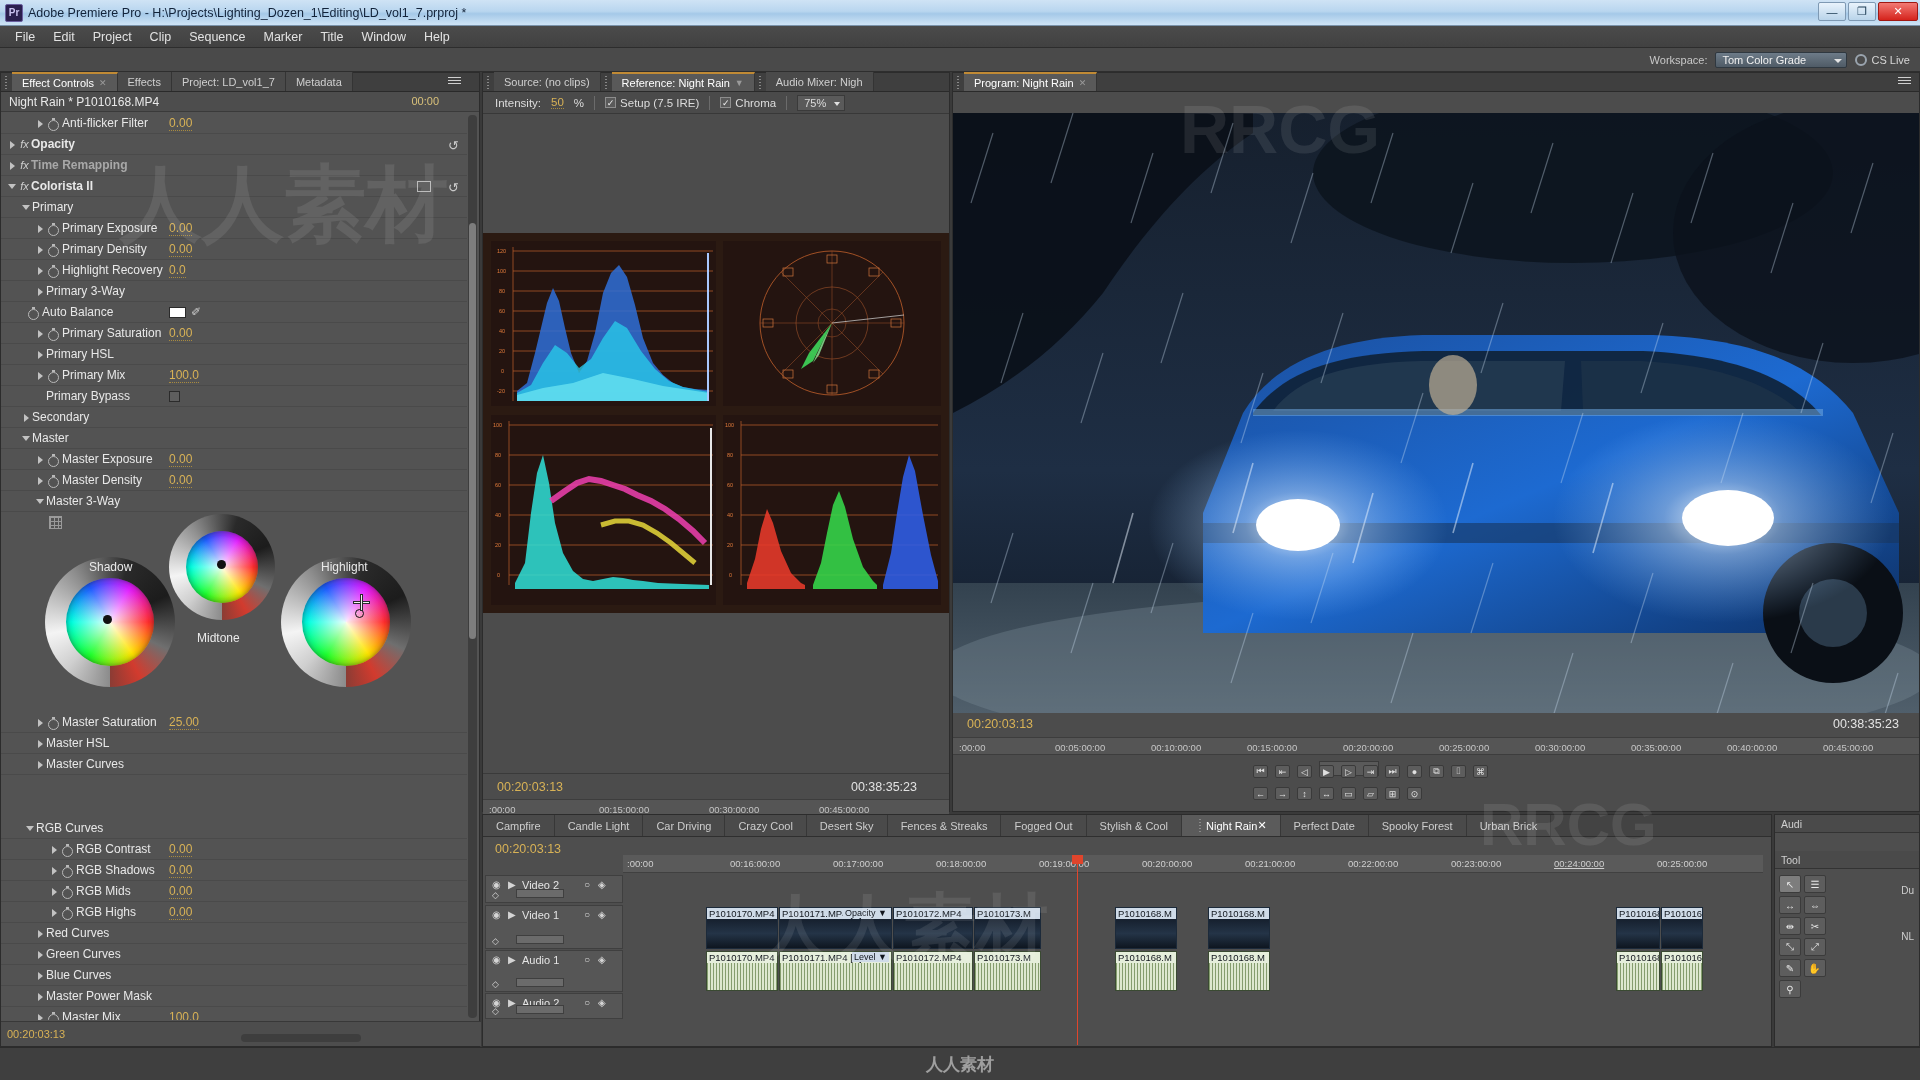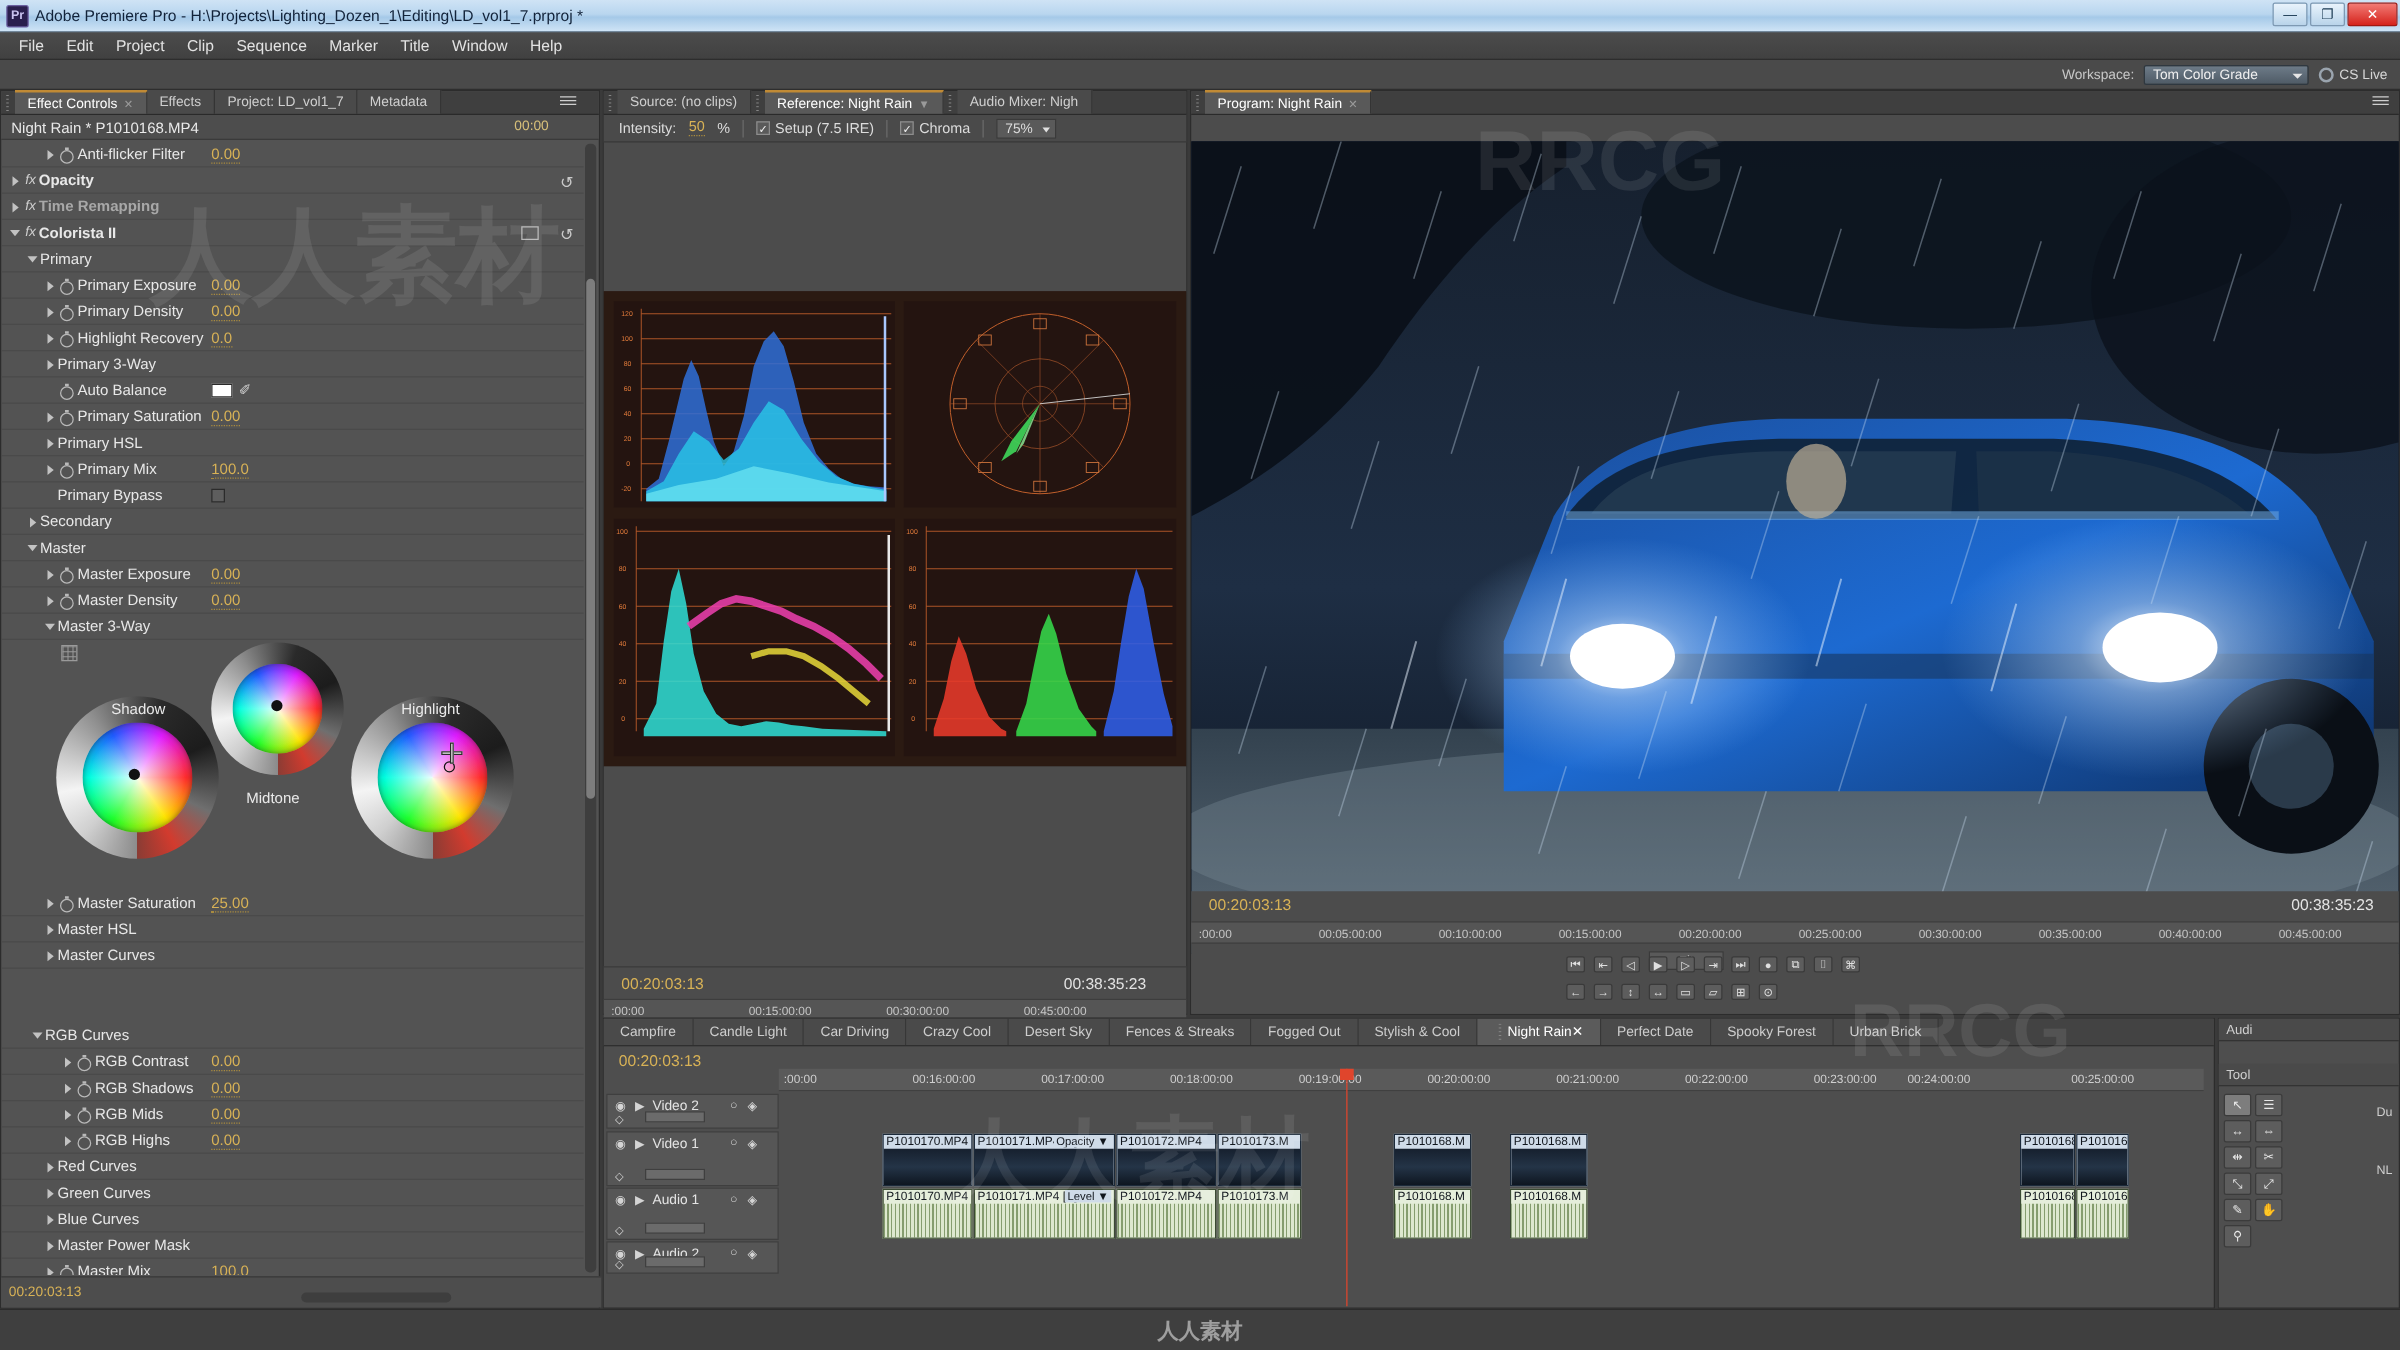--- a/index.html
+++ b/index.html
@@ -316,21 +316,21 @@
         <div class="row" style="padding-left: 34px;">
           <span class="tw closed"></span>
           <span class="stopwatch"></span>
           <span class="rlabel">Highlight Recovery</span>
           <span class="rval">0.0</span>
         </div>
         <div class="row" style="padding-left: 34px;">
           <span class="tw closed"></span>
           <span class="rlabel">Primary 3-Way</span>
         </div>
-        <div class="row" style="padding-left: 34px;">
+        <div class="row" style="padding-left: 14px;">
           <span class="tw"></span>
           <span class="stopwatch"></span>
           <span class="rlabel">Auto Balance</span>
           <span class="swatch"></span>
           <span class="eyedrop">✐</span>
         </div>
         <div class="row" style="padding-left: 34px;">
           <span class="tw closed"></span>
           <span class="stopwatch"></span>
           <span class="rlabel">Primary Saturation</span>
@@ -837,21 +837,21 @@
     <div class="tl-ruler" id="tl-ruler">
         <span class="tk" style="left: 4px;">:00:00</span>
         <span class="tk" style="left: 107px;">00:16:00:00</span>
         <span class="tk" style="left: 210px;">00:17:00:00</span>
         <span class="tk" style="left: 313px;">00:18:00:00</span>
         <span class="tk" style="left: 416px;">00:19:00:00</span>
         <span class="tk" style="left: 519px;">00:20:00:00</span>
         <span class="tk" style="left: 622px;">00:21:00:00</span>
         <span class="tk" style="left: 725px;">00:22:00:00</span>
         <span class="tk" style="left: 828px;">00:23:00:00</span>
-        <span class="tk" style="left: 903px;">00:24:00:00</span>
+        <span class="tk" style="left: 931px; text-decoration: underline;">00:24:00:00</span>
         <span class="tk" style="left: 1034px;">00:25:00:00</span>
       </div>
     <div id="tl-tracks">
         <div class="track-head" style="top: 60px; height: 28px;">
           <span style="position:absolute;left:6px;top:3px;font-size:10px;">◉</span>
           <span style="position:absolute;left:22px;top:3px;font-size:10px;">▶</span>
           <span style="position:absolute;left:36px;top:3px;font-size:11px;color:#e4e4e4;">Video 2</span>
           <span style="position:absolute;left:98px;top:3px;font-size:10px;">○</span>
           <span style="position:absolute;left:112px;top:3px;font-size:10px;">◈</span>
           <span style="position:absolute;left:6px;top:14px;font-size:9px;">◇</span>

